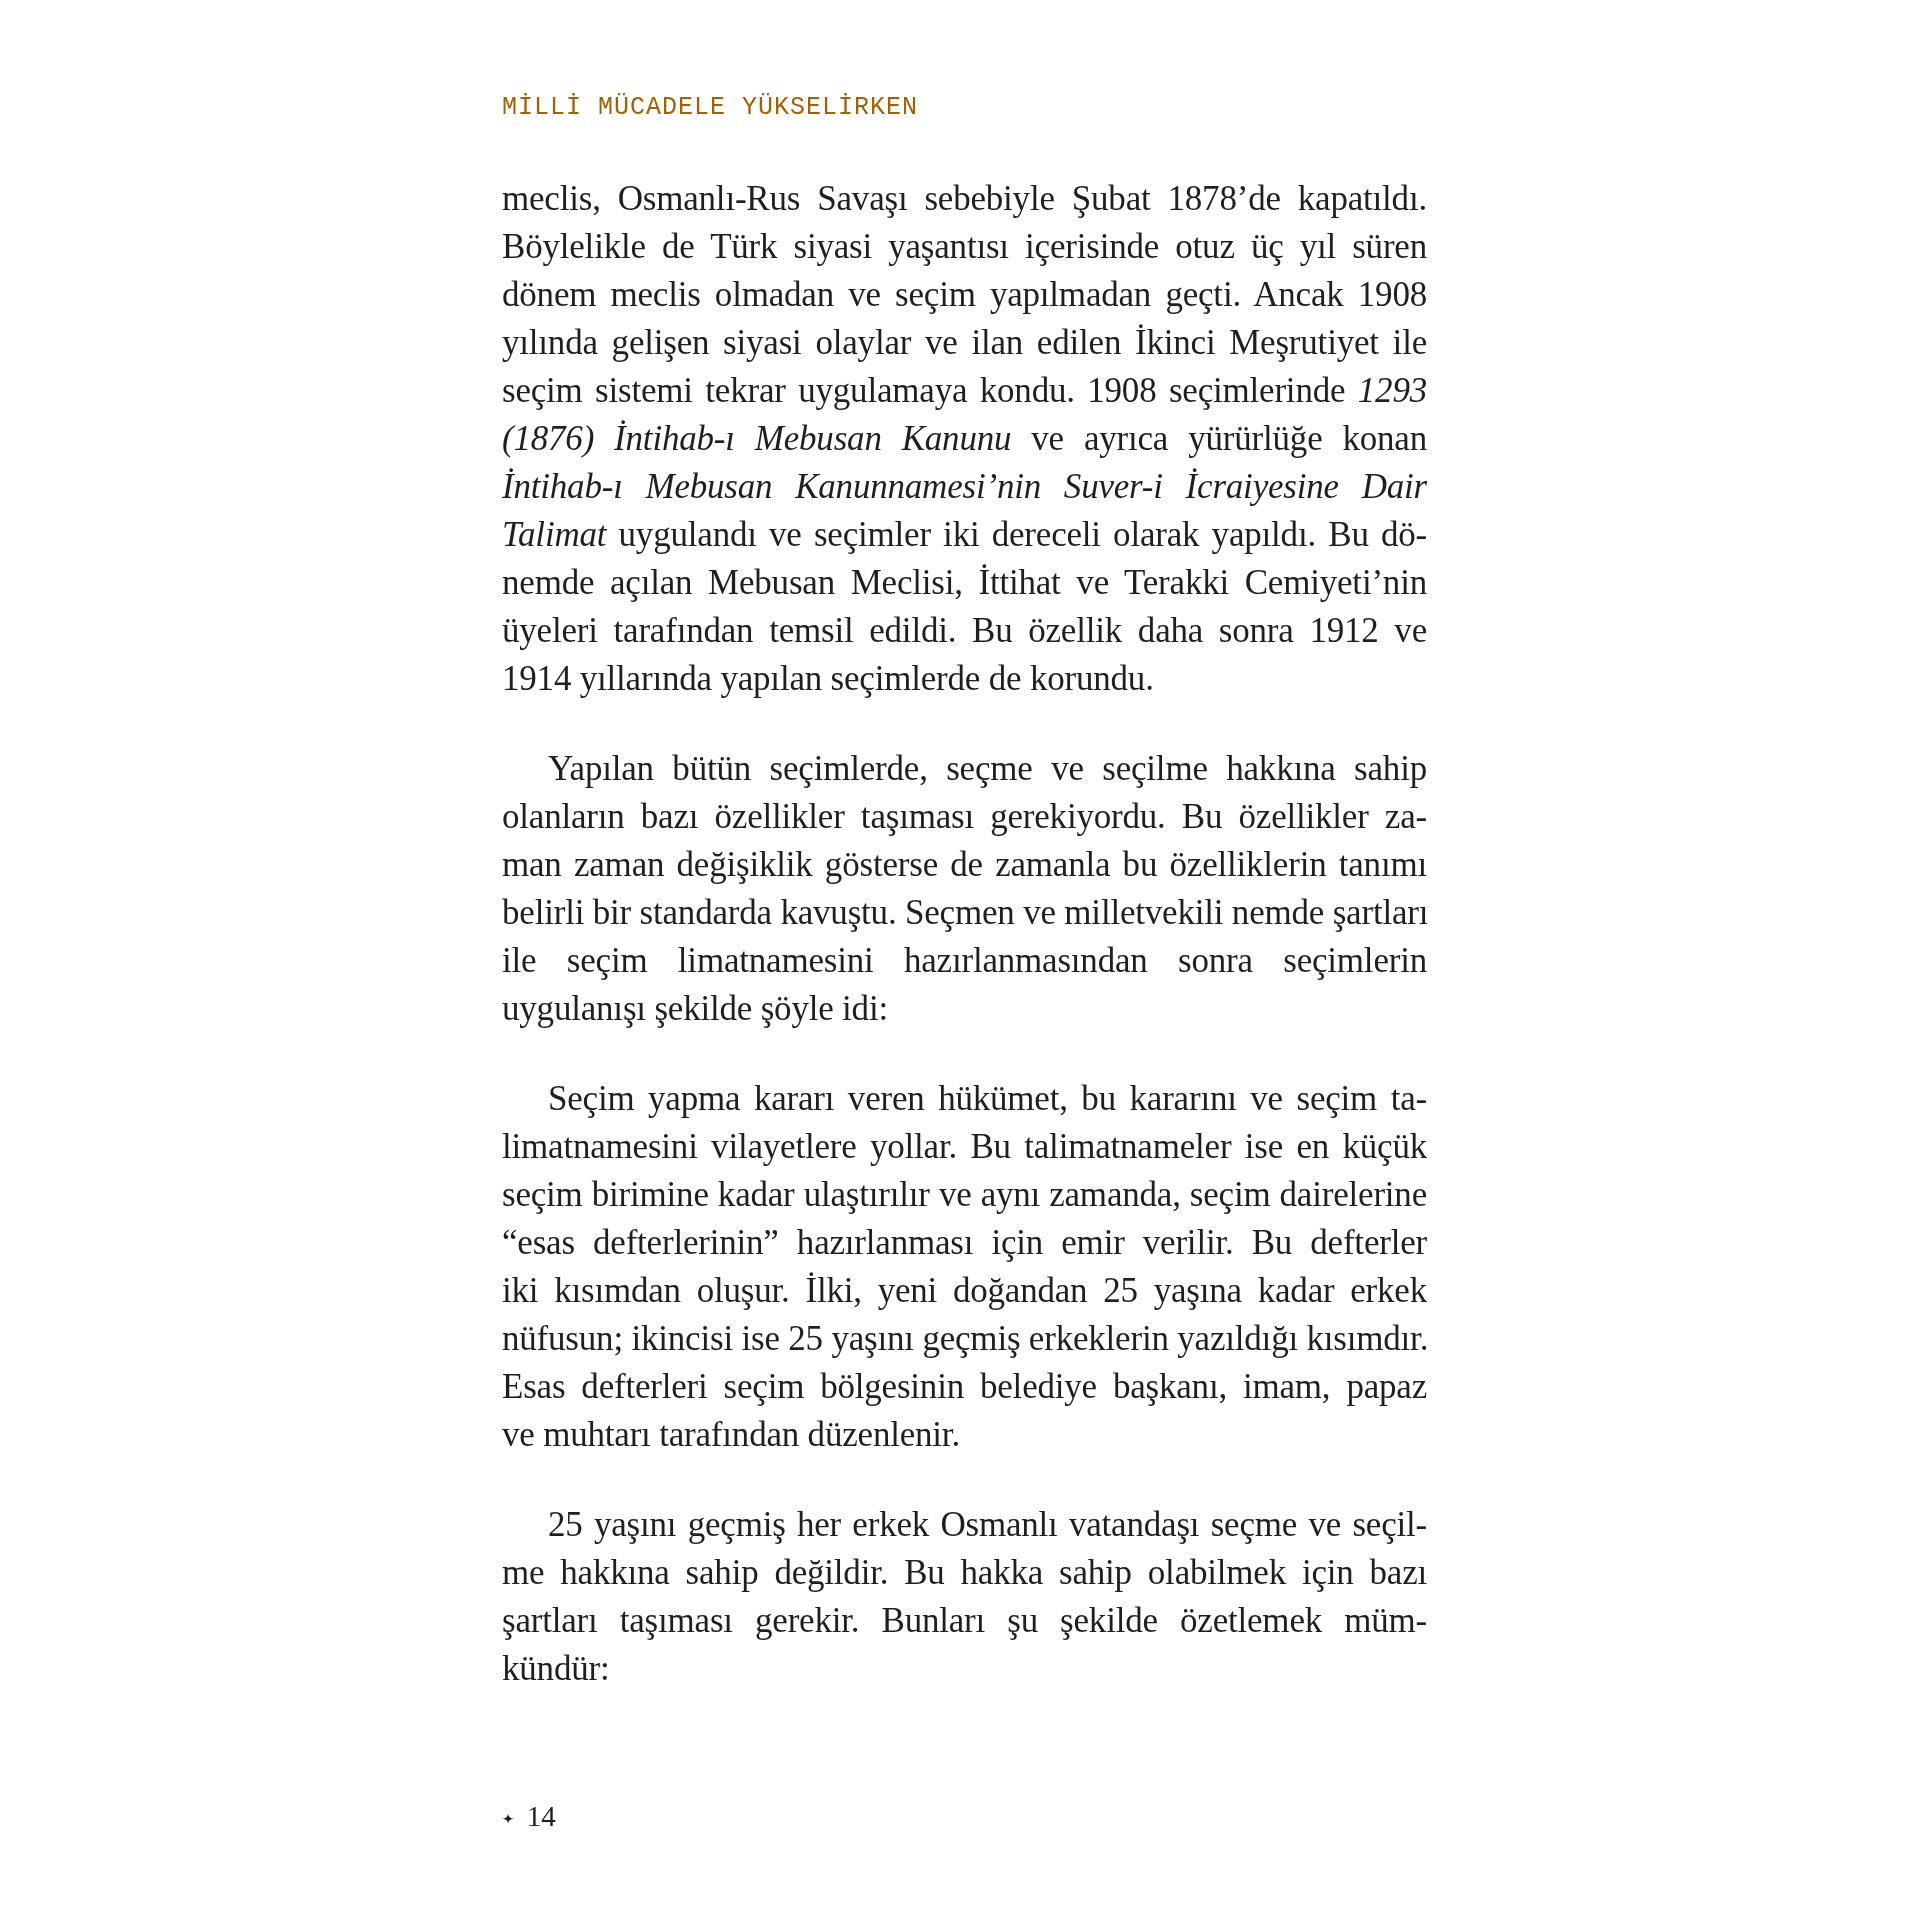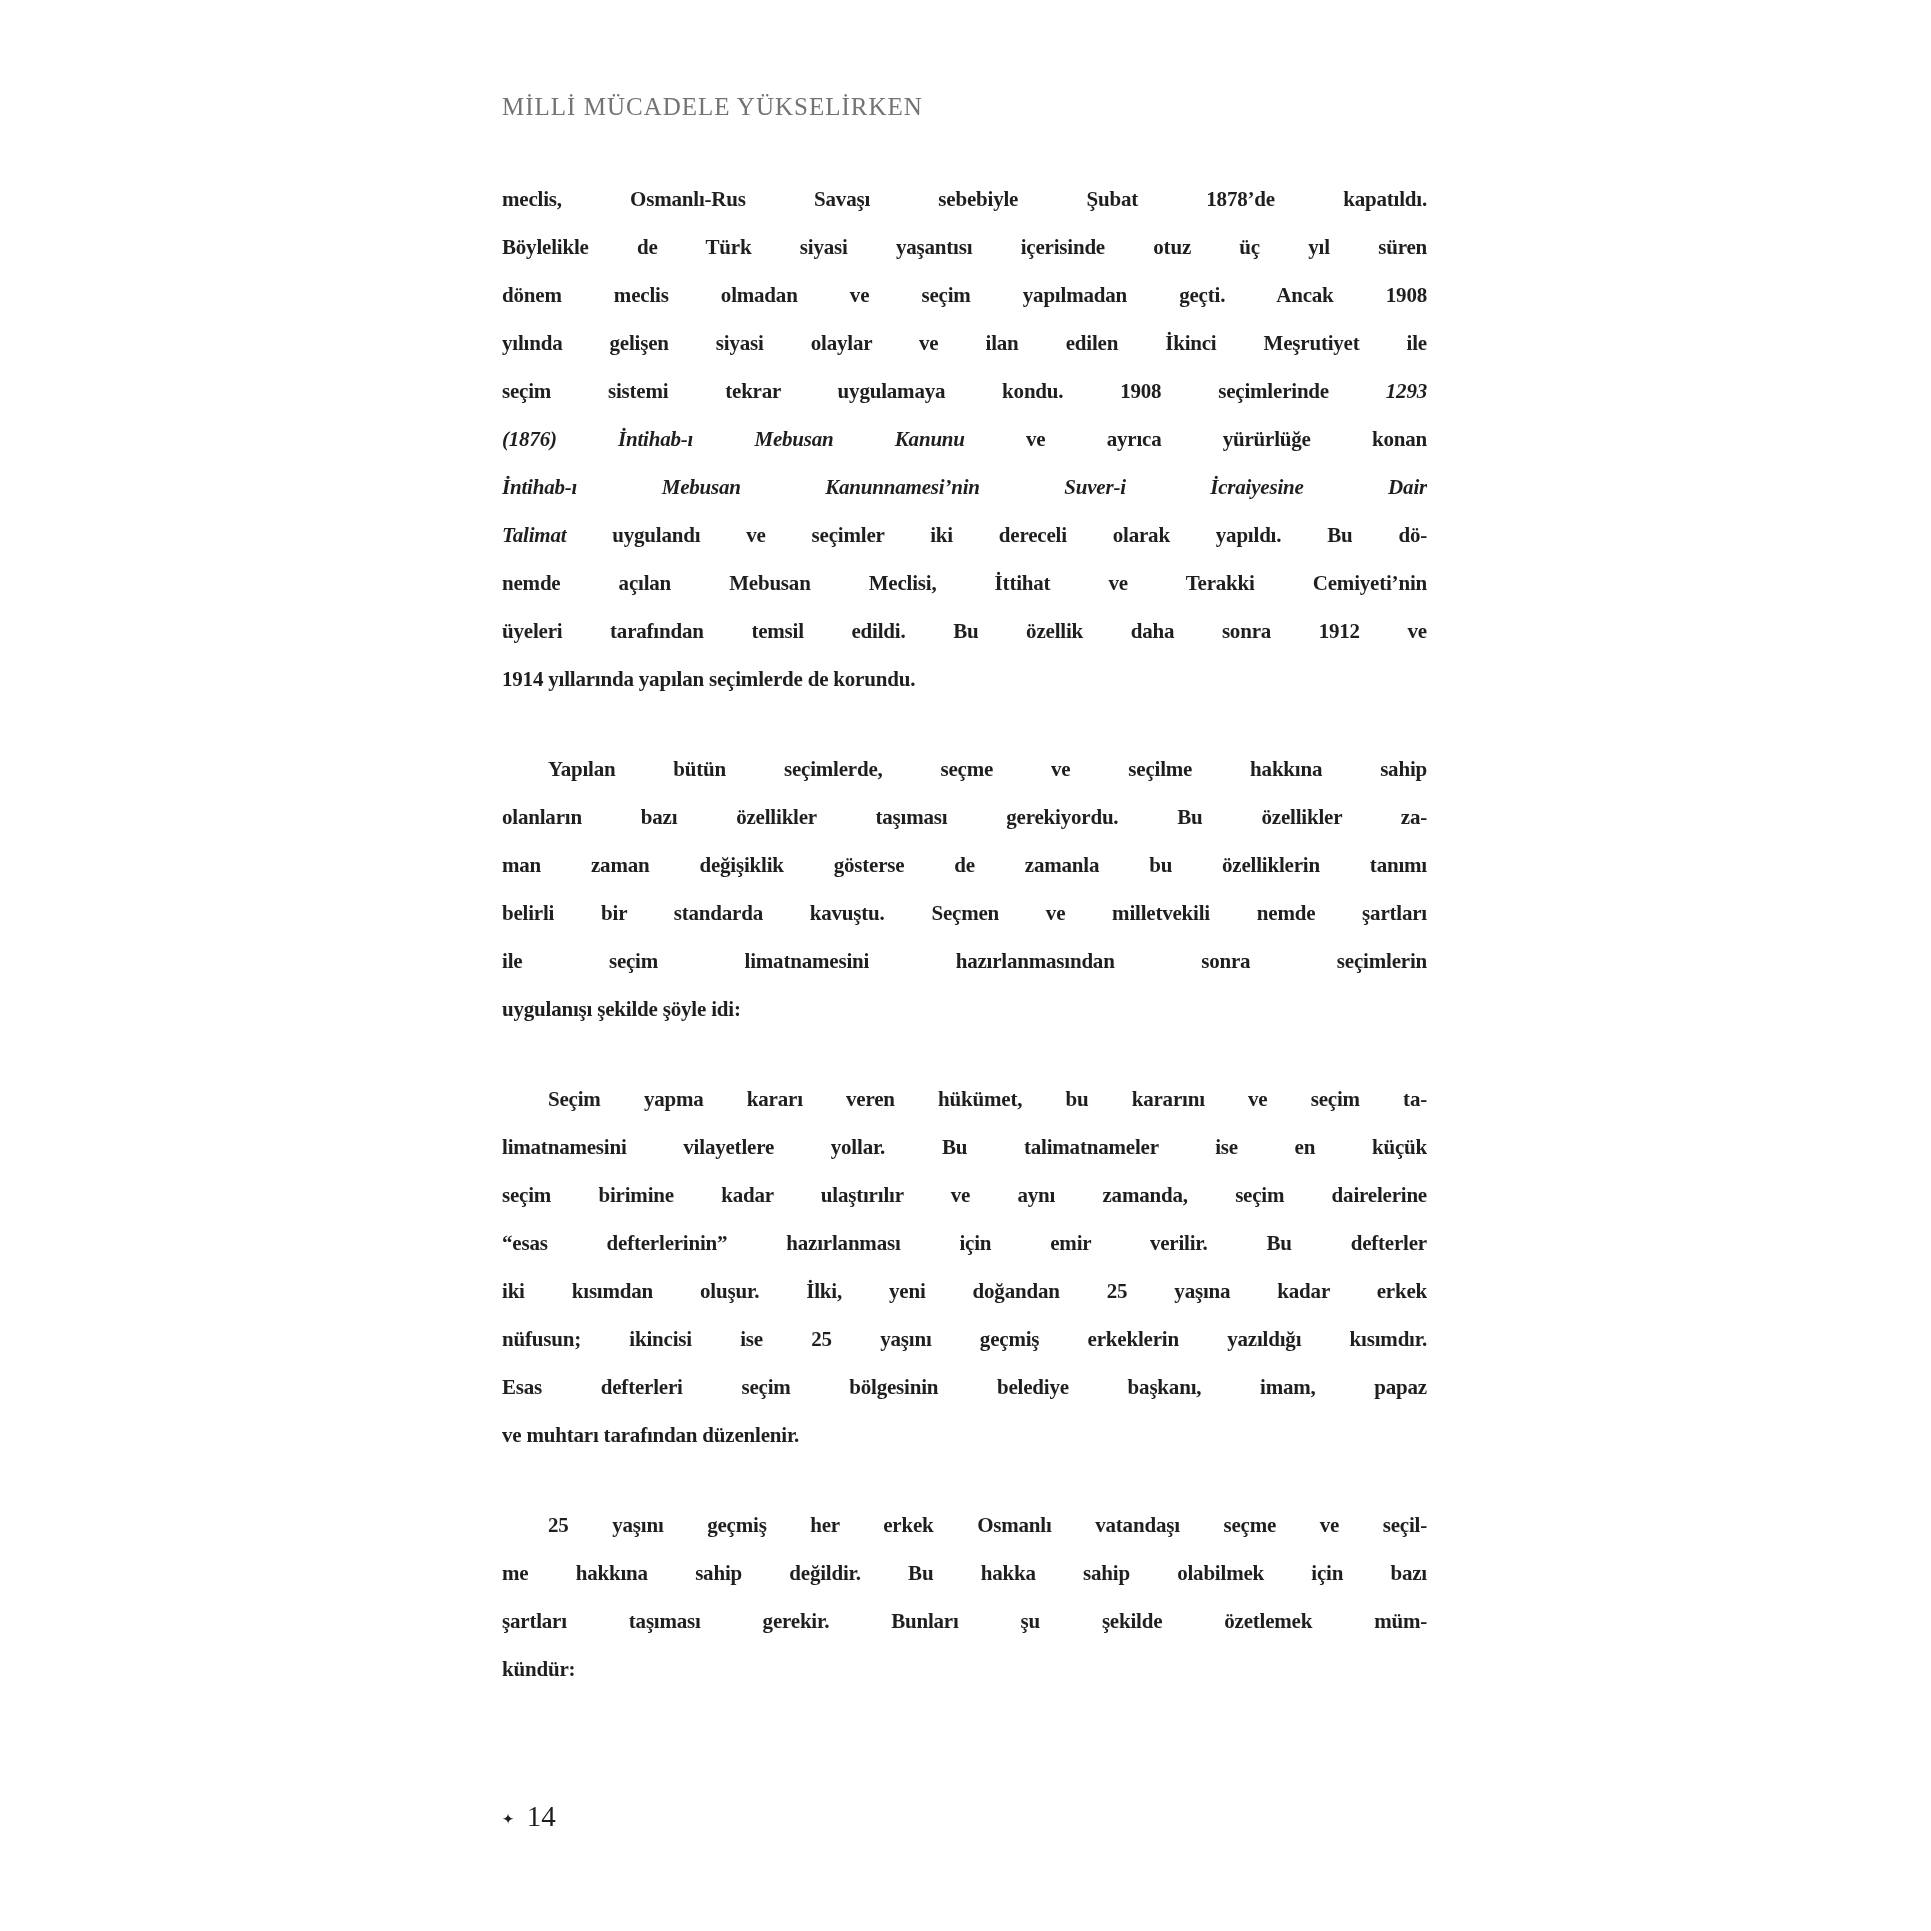--- a/index.html
+++ b/index.html
@@ -10,31 +10,31 @@
     font-family: "Liberation Serif", "DejaVu Serif", serif;
     color: var(--text-color, #1f1f1f);
   }
   .page { position: absolute; inset: 0; }
 
   .running-header {
     position: absolute;
     left: 502px; top: 93px;
     font-size: 25px;
     letter-spacing: 1px;
-    color: #737373;
+    color: #a16207;
     white-space: nowrap;
+    font-family: Liberation Mono, monospace;
   }
 
   .text-block {
     position: absolute;
     left: 502px; top: 175px;
     width: 925px;
-    font-size: 21px;
+    font-size: 35px;
     letter-spacing: -0.2px;
-    font-weight: bold;
   }
   .para:not(:first-child) { margin-top: 42px; }
   .line {
     height: 48px;
     line-height: 48px;
     text-align: justify;
     text-align-last: justify;
     text-justify: inter-word;
     overflow: hidden;
     white-space: nowrap;

